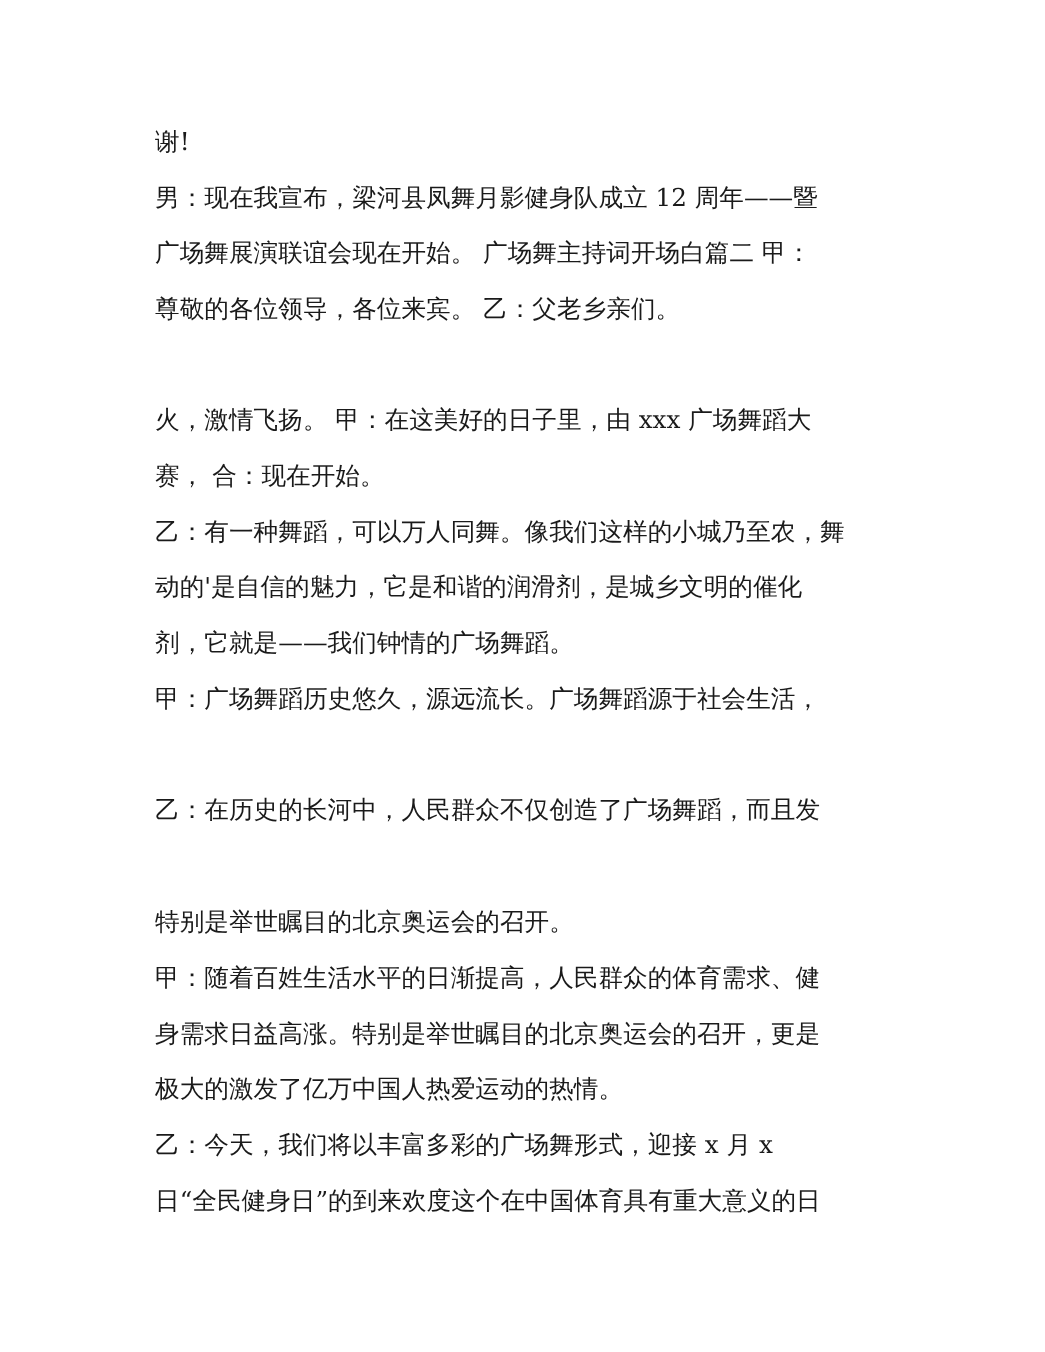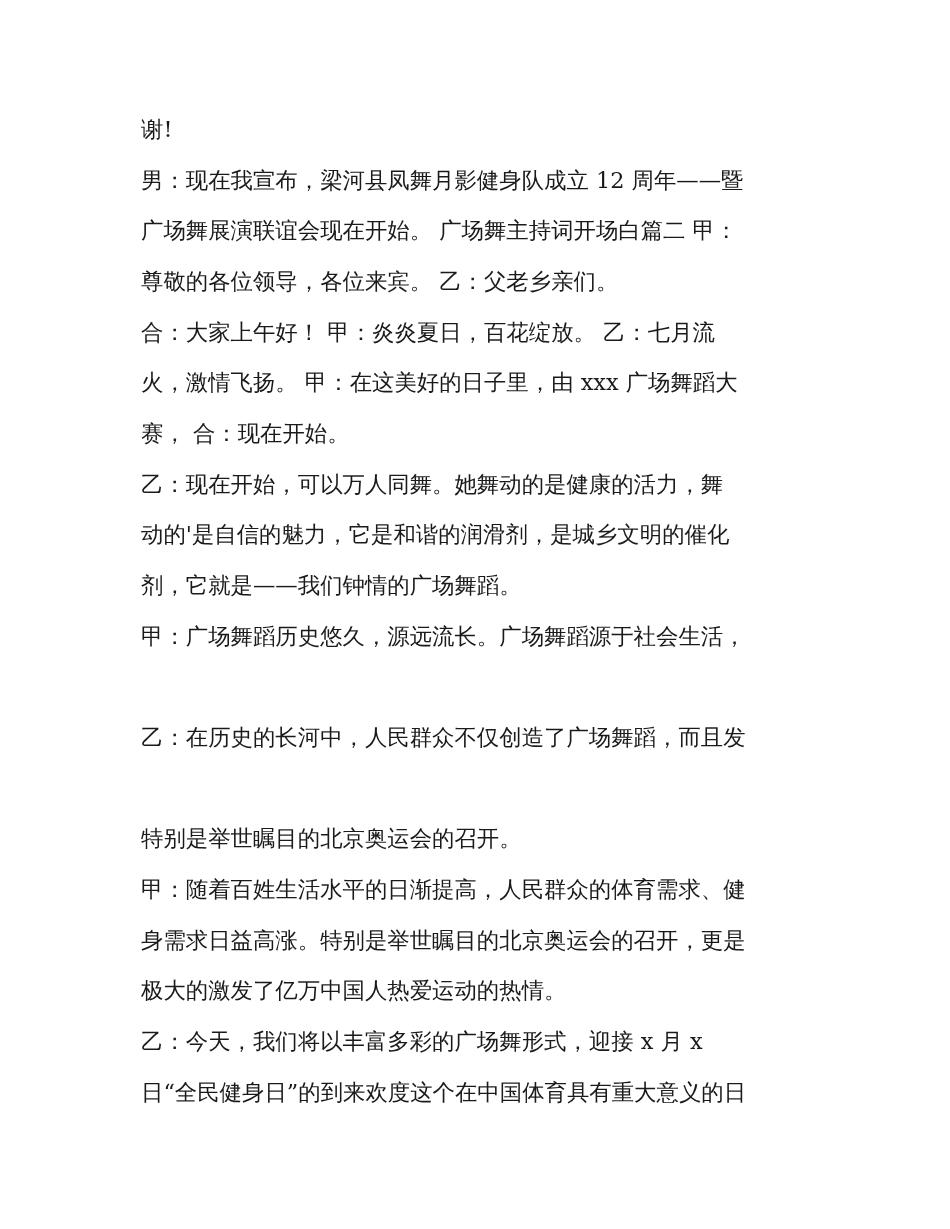--- a/index.html
+++ b/index.html
@@ -17,24 +17,23 @@
   }
 </style>
 </head>
 <body>
 
 <div class="page">
   <div class="line" style="top:115px">谢!</div>
   <div class="line" style="top:166px">男：现在我宣布，梁河县凤舞月影健身队成立 12 周年——暨</div>
   <div class="line" style="top:216px">广场舞展演联谊会现在开始。 广场舞主持词开场白篇二 甲：</div>
   <div class="line" style="top:267px">尊敬的各位领导，各位来宾。 乙：父老乡亲们。</div>
-  <div class="line" style="top:318px">合：大家上午好！ 甲：炎炎夏日，百花绽放。 乙：七月流</div>
   <div class="line" style="top:368px">火，激情飞扬。 甲：在这美好的日子里，由 xxx 广场舞蹈大</div>
   <div class="line" style="top:419px">赛， 合：现在开始。</div>
-  <div class="line" style="top:470px">乙：现在开始，可以万人同舞。她舞动的是健康的活力，舞</div>
+  <div class="line" style="top:470px">乙：有一种舞蹈，可以万人同舞。像我们这样的小城乃至农，舞</div>
   <div class="line" style="top:520px">动的'是自信的魅力，它是和谐的润滑剂，是城乡文明的催化</div>
   <div class="line" style="top:571px">剂，它就是——我们钟情的广场舞蹈。</div>
   <div class="line" style="top:622px">甲：广场舞蹈历史悠久，源远流长。广场舞蹈源于社会生活，</div>
   <div class="line" style="top:723px">乙：在历史的长河中，人民群众不仅创造了广场舞蹈，而且发</div>
   <div class="line" style="top:824px">特别是举世瞩目的北京奥运会的召开。</div>
   <div class="line" style="top:875px">甲：随着百姓生活水平的日渐提高，人民群众的体育需求、健</div>
   <div class="line" style="top:926px">身需求日益高涨。特别是举世瞩目的北京奥运会的召开，更是</div>
   <div class="line" style="top:976px">极大的激发了亿万中国人热爱运动的热情。</div>
   <div class="line" style="top:1027px">乙：今天，我们将以丰富多彩的广场舞形式，迎接 x 月 x</div>
   <div class="line" style="top:1078px">日“全民健身日”的到来欢度这个在中国体育具有重大意义的日</div>

